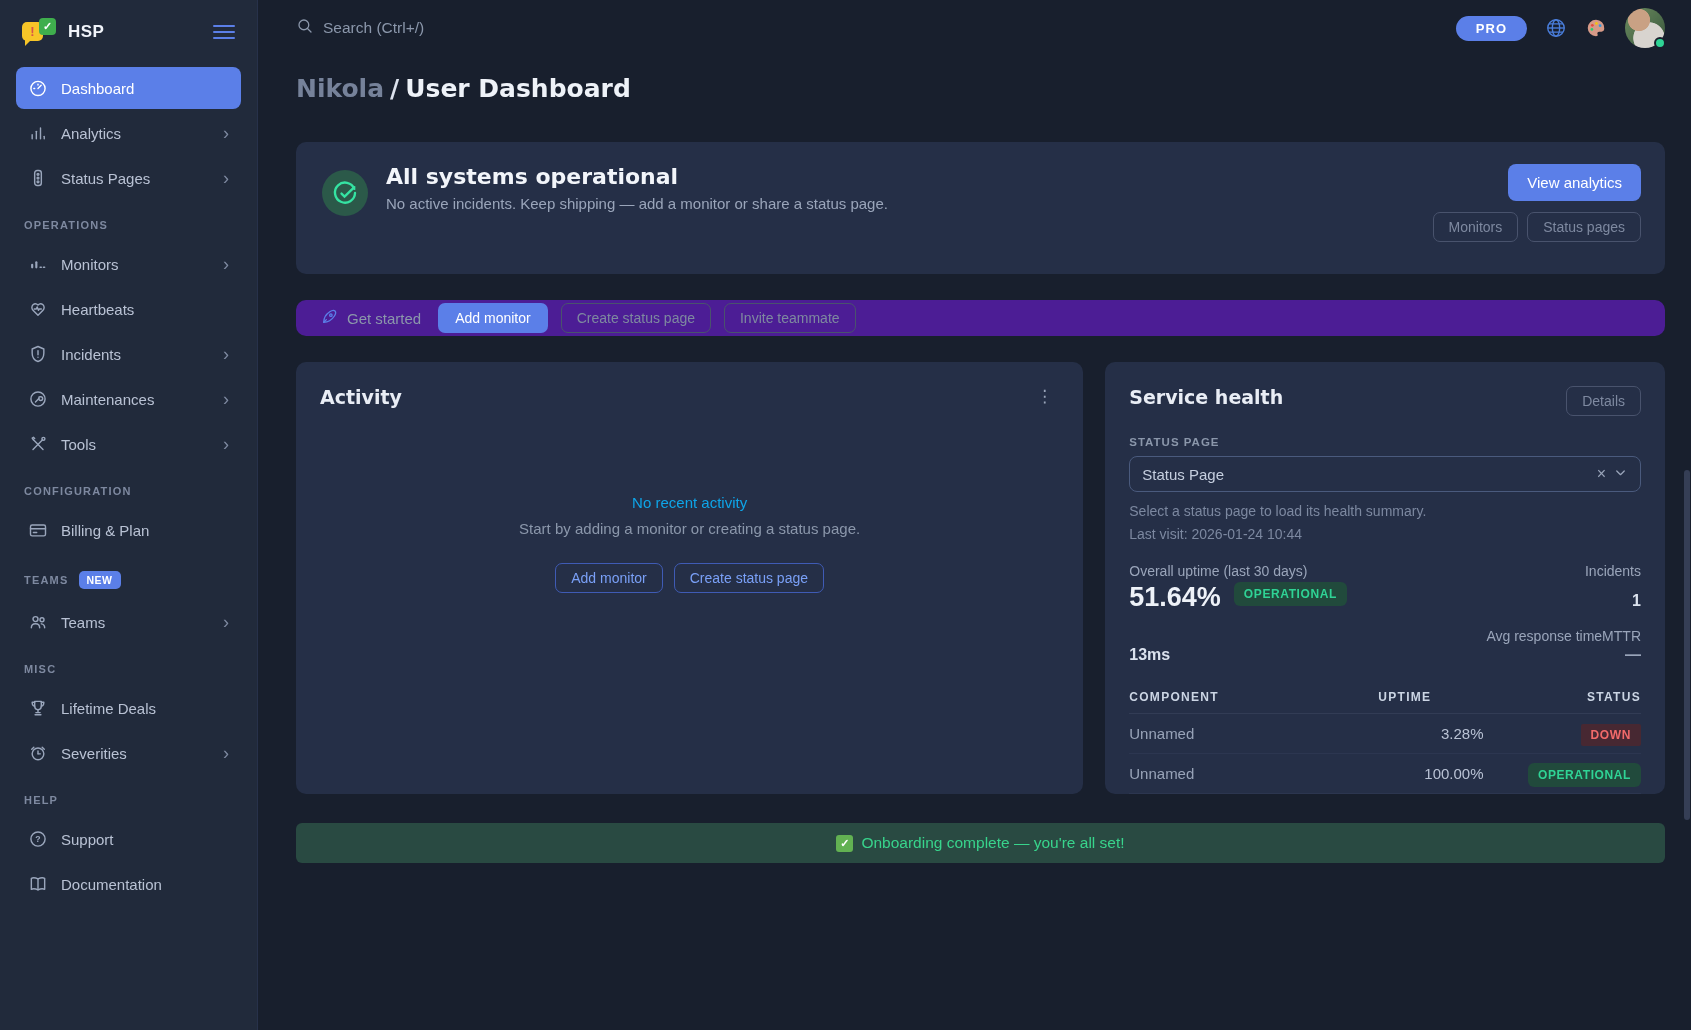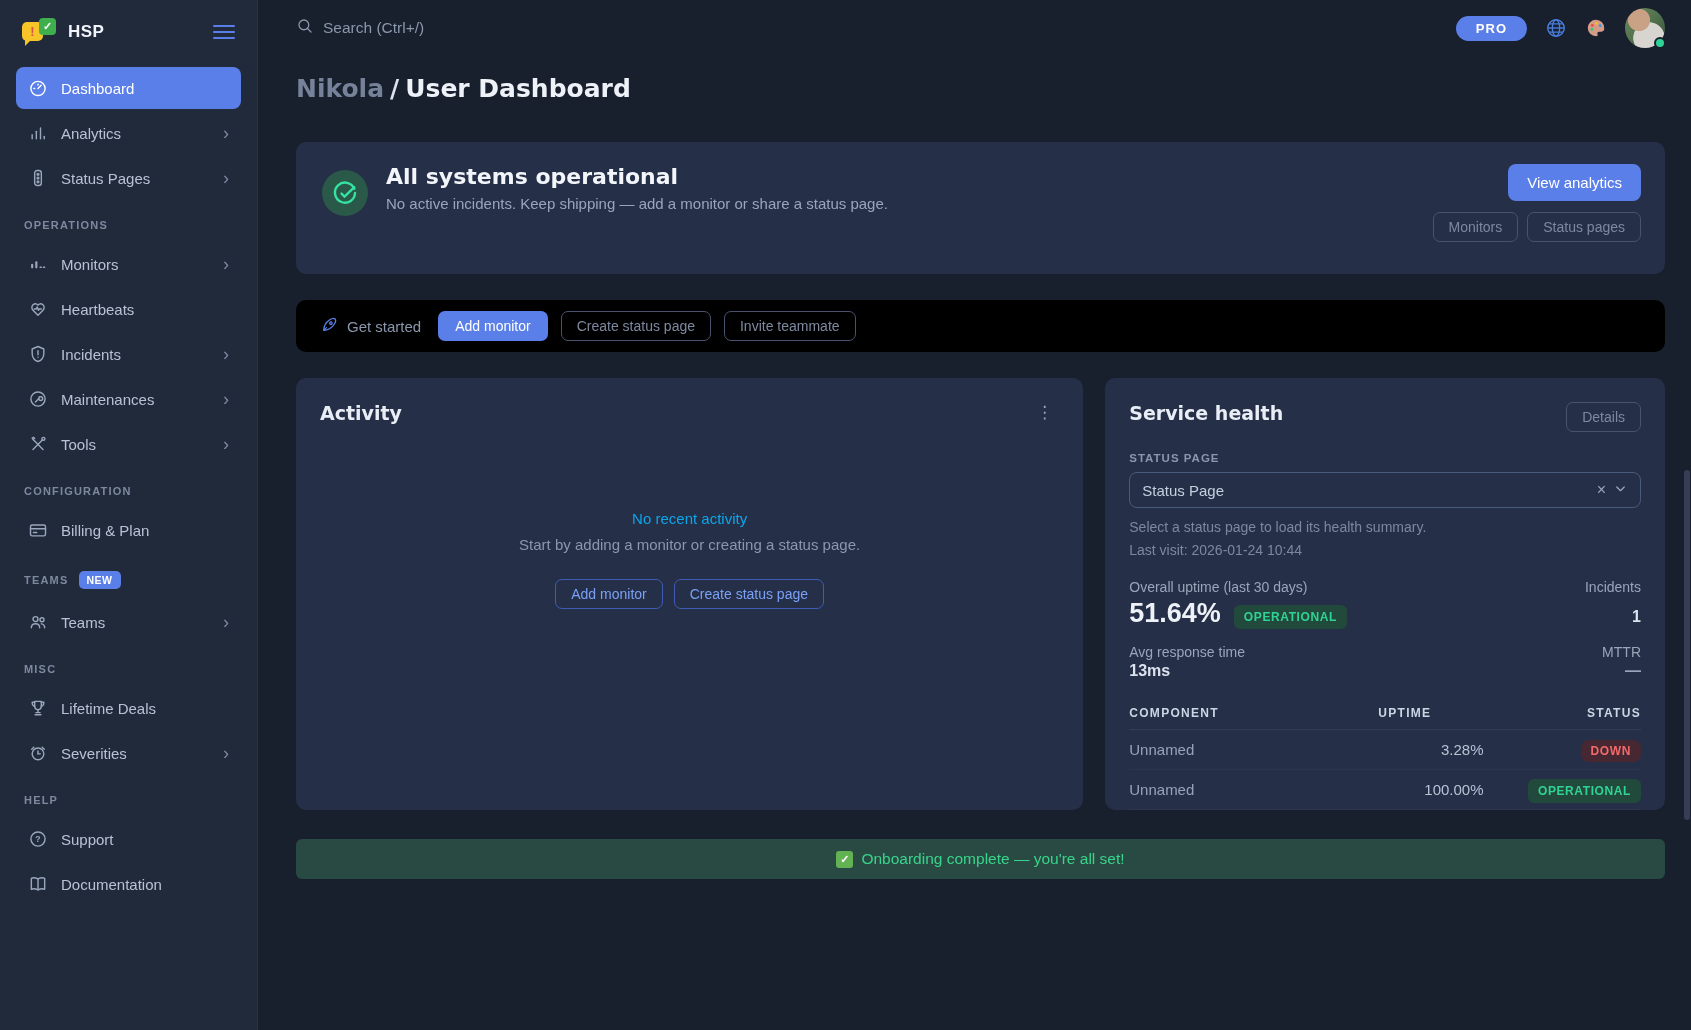--- a/index.html
+++ b/index.html
@@ -53,21 +53,21 @@
   .hero-title { font-family:"DejaVu Sans", sans-serif; font-size:22px; font-weight:bold; color:#f2f5fa; }
   .hero-sub { margin-top:6px; font-size:15px; color:#9aa5ba; }
   .hero-badges { display:flex; gap:9px; margin-top:15px; }
   .chip { background:#313b54; color:#b6c0d2; font-size:11.5px; font-weight:bold; letter-spacing:.6px; padding:6px 11px; border-radius:6px; }
   .hero-actions { display:flex; flex-direction:column; align-items:flex-end; gap:11px; }
   .btn-primary { background:#5b7fe8; color:#fff; border:none; font-size:15px; padding:10px 19px; border-radius:8px; cursor:pointer; font-family:inherit; }
   .btn-ghost { background:transparent; color:#7e89a0; border:1px solid #49536d; font-size:14px; padding:6px 15px; border-radius:7px; cursor:pointer; font-family:inherit; }
   .hero-secondary { display:flex; gap:9px; }
 
   
-  .get-started { margin-top:26px; height:52px; border-radius:10px; background:#000000; display:flex; align-items:center; gap:13px; padding:16px 24px; }
+  .get-started { margin-top:26px; height:36px; border-radius:10px; background:#4c1d95; display:flex; align-items:center; gap:13px; padding:16px 24px; }
   .gs-label { color:#8b97ab; font-size:15px; margin-right:4px; display:flex; align-items:center; gap:9px; }
   .btn-blue-sm { background:#5b7fe8; color:#fff; border:none; font-size:14px; padding:7px 17px; border-radius:7px; cursor:pointer; font-family:inherit; }
 
   
   .grid-row { margin-top:26px; display:flex; gap:22px; height:432px; }
   .activity { flex:796 0 0; padding:24px; display:flex; flex-direction:column; }
   .card-head { display:flex; align-items:flex-start; justify-content:space-between; }
   .card-title { font-family:"DejaVu Sans", sans-serif; font-size:19px; font-weight:bold; color:#e9edf5; }
   .kebab { color:#9aa5ba; font-size:17px; cursor:pointer; line-height:1; padding:2px 6px; }
   .empty { text-align:center; margin-top:86px; }
@@ -79,24 +79,24 @@
   
   .health { flex:551 0 0; padding:24px; }
   .field-label { margin-top:20px; font-size:11.5px; font-weight:bold; letter-spacing:1px; color:#8b97ab; }
   .select { margin-top:8px; height:36px; border:1px solid #4a5a7d; border-radius:8px; display:flex; align-items:center; padding:0 12px; cursor:pointer; }
   .select .val { flex:1; color:#c6cfdf; font-size:15px; }
   .select .x { color:#9aa5ba; font-size:16px; padding:0 7px; cursor:pointer; }
   .helper { margin-top:11px; font-size:14px; color:#7c88a0; }
   .lastvisit { margin-top:7px; font-size:14px; color:#7c88a0; }
   .stat-row { display:flex; justify-content:space-between; align-items:baseline; }
   .stat-label { font-size:14px; color:#9aa5ba; }
-  .uptime-line { display:flex; align-items:flex-end; gap:13px; }
+  .uptime-line { display:flex; align-items:flex-start; gap:13px; }
   .uptime-big { font-size:27px; font-weight:bold; color:#eef2f8; }
   .badge-green { background:#214a3c; color:#2fd395; font-size:12px; font-weight:bold; letter-spacing:.6px; padding:5px 10px; border-radius:6px; }
-  .badge-red { background:#472832; color:#f16a6a; font-size:12px; font-weight:bold; letter-spacing:.6px; padding:4px 10px; border-radius:8px; }
+  .badge-red { background:#472832; color:#f16a6a; font-size:12px; font-weight:bold; letter-spacing:.6px; padding:4px 10px; border-radius:2px; }
   .stat-value { font-size:16px; font-weight:bold; color:#dbe2ee; }
   .mttr-dash { color:#9aa5ba; }
   .table { margin-top:18px; }
   .t-head { display:flex; padding:8px 0 9px 0; border-bottom:1px solid #323c55; font-size:12px; font-weight:bold; letter-spacing:1.3px; color:#cbd5e4; }
   .t-row { display:flex; align-items:center; padding:11px 0; border-bottom:1px solid #2c3650; font-size:15px; }
   .c1 { flex:1.25; text-align:left; }
   .c2 { flex:1; text-align:center; }
   .c3 { flex:1; text-align:right; }
   .t-row .c1 { color:#98a3b8; }
   .t-row .c2 { color:#b9c2d4;text-align:right; }
@@ -421,21 +421,21 @@
             <span class="stat-label">Incidents</span>
           </div>
           <div class="stat-row" style="margin-top:3px;">
             <span class="uptime-line">
               <span class="uptime-big">51.64%</span>
               <span class="badge-green">OPERATIONAL</span>
             </span>
             <span class="stat-value">1</span>
           </div>
 
-          <div class="stat-row" style="margin-top:15px;">
+          <div class="stat-row" style="margin-top:15px;justify-content:flex-end;">
             <span class="stat-label">Avg response time</span>
             <span class="stat-label">MTTR</span>
           </div>
           <div class="stat-row" style="margin-top:2px;">
             <span class="stat-value">13ms</span>
             <span class="stat-value mttr-dash">—</span>
           </div>
 
           <div class="table">
             <div class="t-head">

